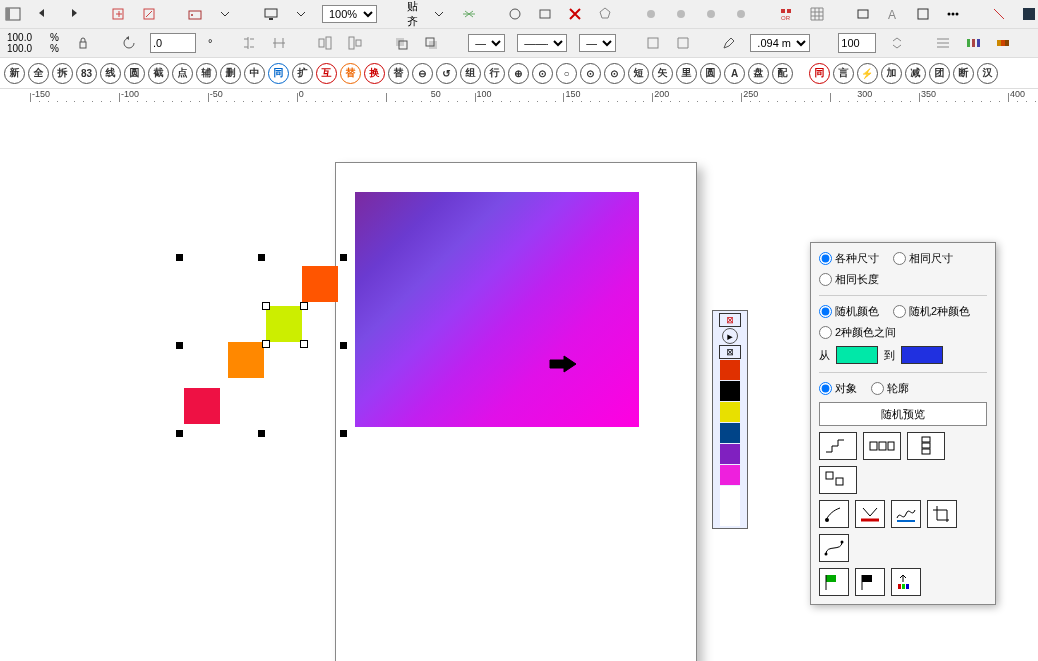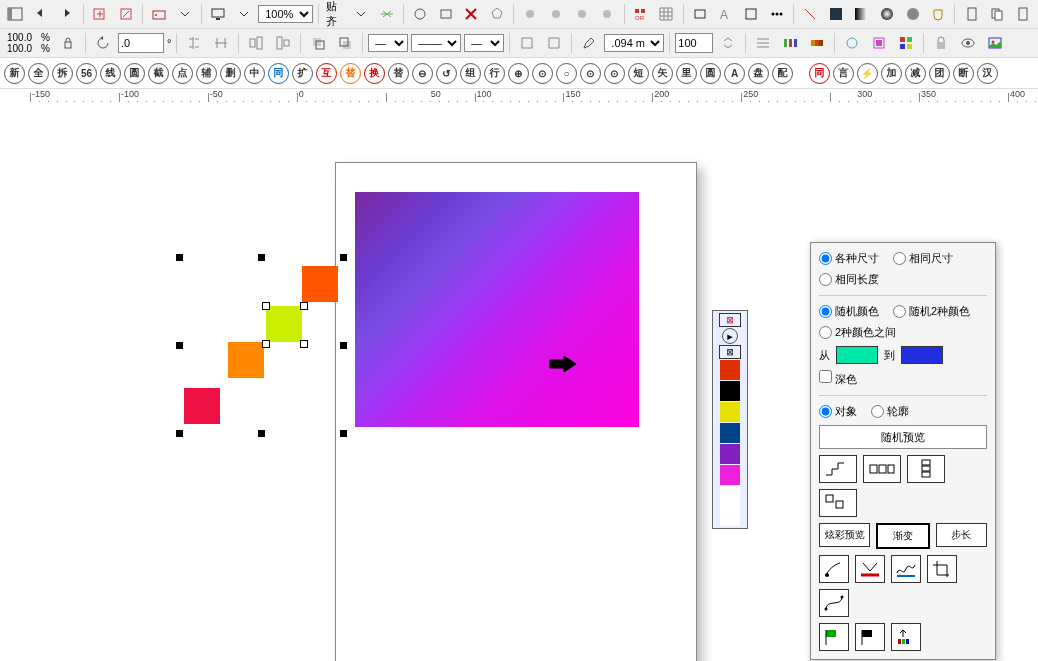--- a/index.html
+++ b/index.html
@@ -1,17 +1,17 @@
 <!DOCTYPE html>
 <html><head>
 <meta charset="utf-8">
 <style>
 html,body{margin:0;padding:0;font-family:"Microsoft YaHei",Arial,sans-serif;font-size:11px;background:#fff;color:#000;overflow:hidden}
 .app{position:relative;width:1038px;height:661px;background:#f5f5f5}
-.toolbar{display:flex;align-items:center;height:28px;background:#f0f0f0;border-bottom:1px solid #ddd;padding:0 4px;gap:3px}
+.toolbar{display:flex;align-items:center;height:28px;background:#f0f0f0;border-bottom:1px solid #ddd;padding:0 4px;gap:12px}
 .toolbar .sep{width:1px;height:20px;background:#ccc;margin:0 2px}
 .tbtn{width:22px;height:22px;display:flex;align-items:center;justify-content:center;cursor:pointer;border:1px solid transparent}
 .tbtn svg{width:16px;height:16px}
 .zoom-box{display:flex;flex-direction:column;font-size:10px;line-height:11px;margin:0 3px}
 .combo{border:1px solid #888;background:#fff;height:18px;font-size:11px;padding:0 2px}
 .rotate-input{width:40px}
 .outline-w{width:60px}
 .fsize{width:32px}
 .row2label{font-size:11px;margin-left:2px}
 
@@ -433,21 +433,21 @@
           <circle cx="6" cy="7" r="1.5" fill="#c33"></circle>
           <path d="M2 11l4-3 3 2 5-4v7H2z" fill="#3a3"></path>
         </svg>
       </div>
   </div>
 
   <div class="iconrow">
     <div class="circ">新</div>
     <div class="circ">全</div>
     <div class="circ">拆</div>
-    <div class="circ">56</div>
+    <div class="circ">83</div>
     <div class="circ">线</div>
     <div class="circ">圆</div>
     <div class="circ">截</div>
     <div class="circ">点</div>
     <div class="circ">辅</div>
     <div class="circ">删</div>
     <div class="circ">中</div>
     <div class="circ blue">同</div>
     <div class="circ">扩</div>
     <div class="circ red">互</div>
@@ -685,23 +685,20 @@
               <input type="radio" name="cm" style="">
               <span>2种颜色之间</span>
             </label>
         </div>
         <div class="color-row">
           <span>从</span>
           <div class="csw" id="fromC" style="background: rgb(0, 232, 168);"></div>
           <span>到</span>
           <div class="csw" id="toC" style="background: rgb(32, 48, 224);"></div>
         </div>
-        <div class="chk-row">
-          <label><input type="checkbox" style=""> <span>深色</span></label>
-        </div>
         <div class="hr"></div>
         <div class="radio-row">
           <label>
               <input type="radio" name="tg" checked="" style="">
               <span>对象</span>
             </label>
           <label>
               <input type="radio" name="tg" style="">
               <span>轮廓</span>
             </label>
@@ -729,25 +726,20 @@
               </svg>
             </div>
           <div class="sbtn">
               <svg viewBox="0 0 28 20">
                 <rect x="2" y="2" width="7" height="7" fill="none" stroke="#000"></rect>
                 <rect x="12" y="8" width="7" height="7" fill="none" stroke="#000"></rect>
               </svg>
             </div>
         </div>
 
-        <div class="three-btn">
-          <div class="b">炫彩预览</div>
-          <div class="b sel">渐变</div>
-          <div class="b">步长</div>
-        </div>
 
         <div class="icon-grid">
           <div class="ibtn">
               <svg viewBox="0 0 22 20">
                 <path d="M3 16c3-6 8-10 14-12" stroke="#000" fill="none"></path>
                 <circle cx="4" cy="16" r="2"></circle>
               </svg>
             </div>
           <div class="ibtn">
               <svg viewBox="0 0 22 20">

